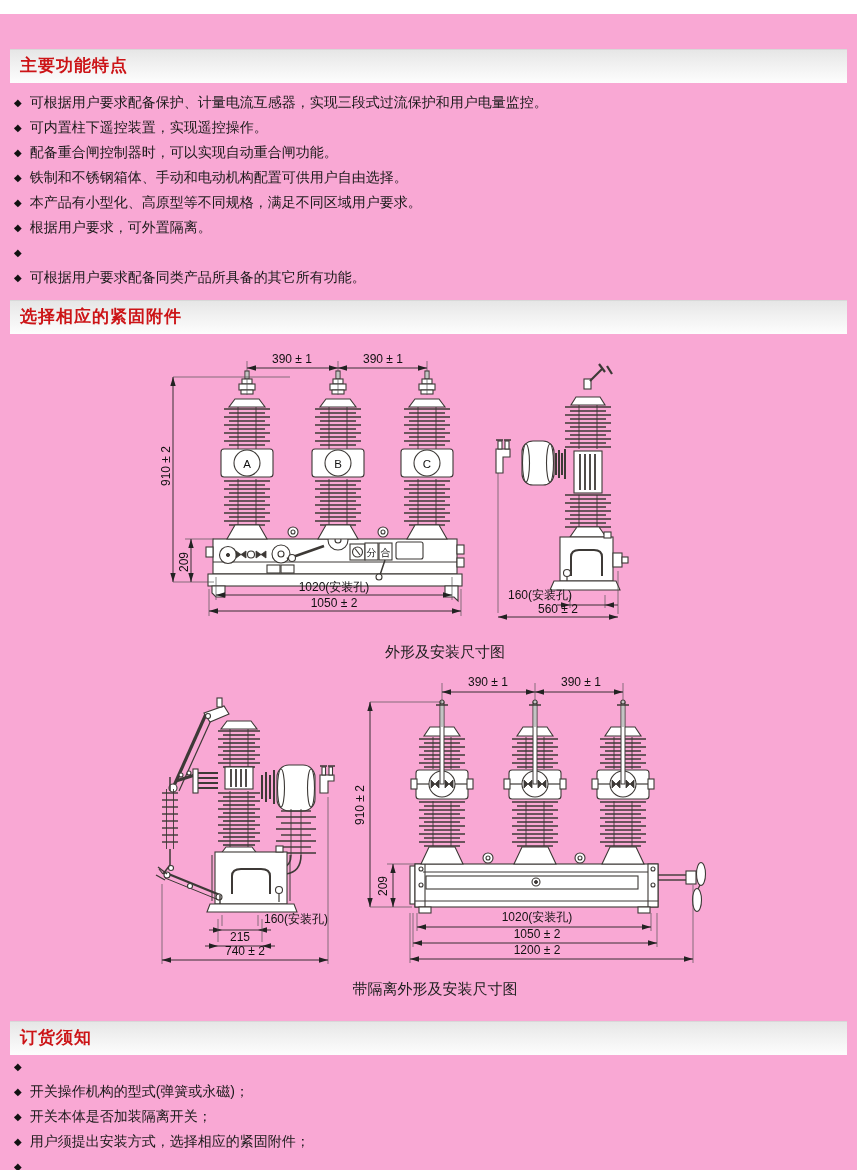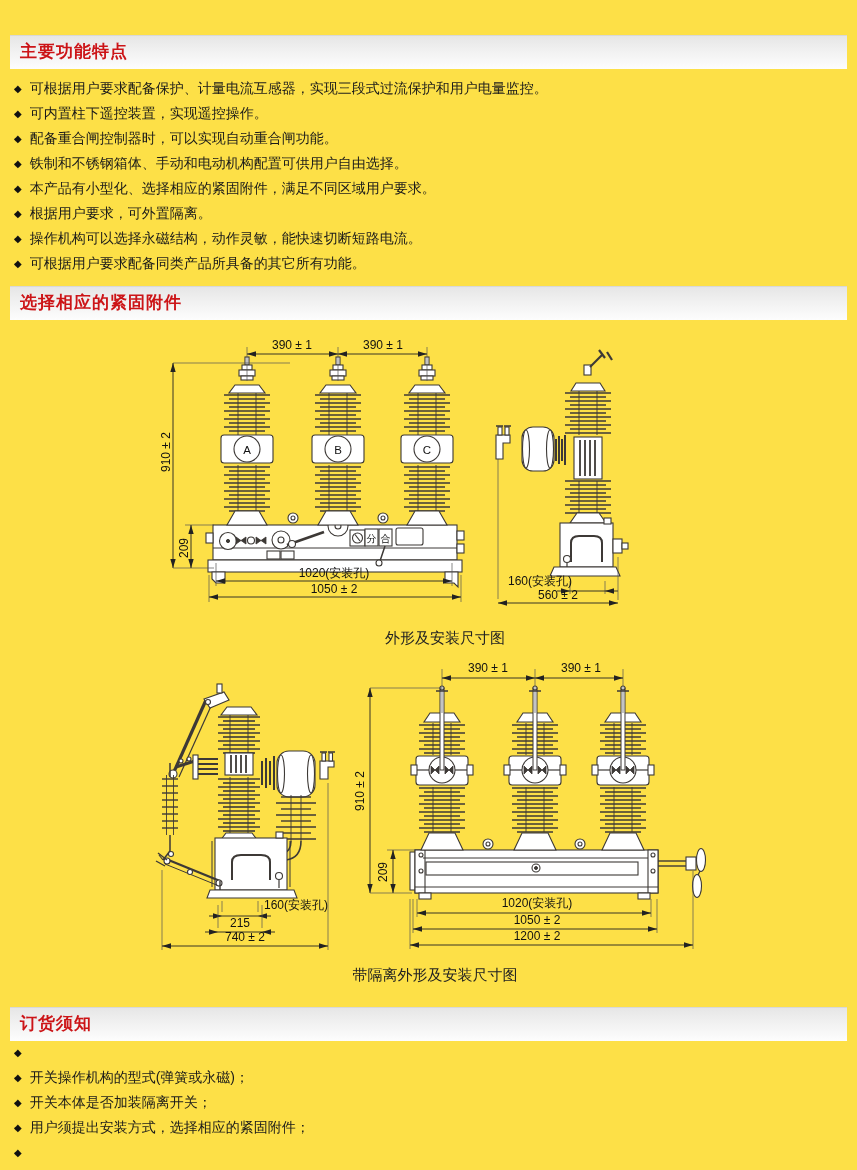--- a/index.html
+++ b/index.html
@@ -1,18 +1,18 @@
 <!DOCTYPE html>
 <html style="--accent: #cc1417;"><head>
 <meta charset="utf-8">
 <style>
   html,body{margin:0;padding:0;background:#fff;}
   body{width:857px;height:1170px;position:relative;overflow:hidden;
        font-family:"Liberation Sans",sans-serif;color:#1a1a1a;}
-  .page{position:absolute;inset:0;background:#fde047;}
+  .page{position:absolute;inset:0;background:#f9a8d4;margin-top:14px;}
   .bar{position:absolute;left:10px;width:837px;height:33px;
        background:linear-gradient(180deg,#e6e6e6 0%,#f1f1f1 45%,#fdfdfd 100%);
        border-top:1px solid #d8d8d8;}
   .bar-title{position:absolute;left:10px;top:4px;font-size:17px;font-weight:bold;
        color:var(--accent,#cc1417);letter-spacing:1px;white-space:nowrap;}
   .blist{position:absolute;left:14px;}
   .bitem{display:flex;align-items:center;height:25px;font-size:14px;color:#1a1a1a;white-space:nowrap;}
   .bitem .dia{font-size:10px;margin-right:8px;color:#111;line-height:1;}
   .caption{position:absolute;font-size:15px;color:#222;text-align:center;white-space:nowrap;}
   svg{position:absolute;overflow:visible;}
@@ -42,29 +42,28 @@
       <div class="bitem">
         <span class="dia">◆</span>
         <span>配备重合闸控制器时，可以实现自动重合闸功能。</span>
       </div>
       <div class="bitem">
         <span class="dia">◆</span>
         <span>铁制和不锈钢箱体、手动和电动机构配置可供用户自由选择。</span>
       </div>
       <div class="bitem">
         <span class="dia">◆</span>
-        <span>本产品有小型化、选择相应的紧固附件，满足不同区域用户要求。</span>
+        <span>本产品有小型化、高原型等不同规格，满足不同区域用户要求。</span>
       </div>
       <div class="bitem">
         <span class="dia">◆</span>
         <span>根据用户要求，可外置隔离。</span>
       </div>
       <div class="bitem">
         <span class="dia">◆</span>
-        <span>操作机构可以选择永磁结构，动作灵敏，能快速切断短路电流。</span>
       </div>
       <div class="bitem">
         <span class="dia">◆</span>
         <span>可根据用户要求配备同类产品所具备的其它所有功能。</span>
       </div>
     </div>
 
   <div class="bar" style="top:286px">
     <span class="bar-title">选择相应的紧固附件</span>
   </div>

